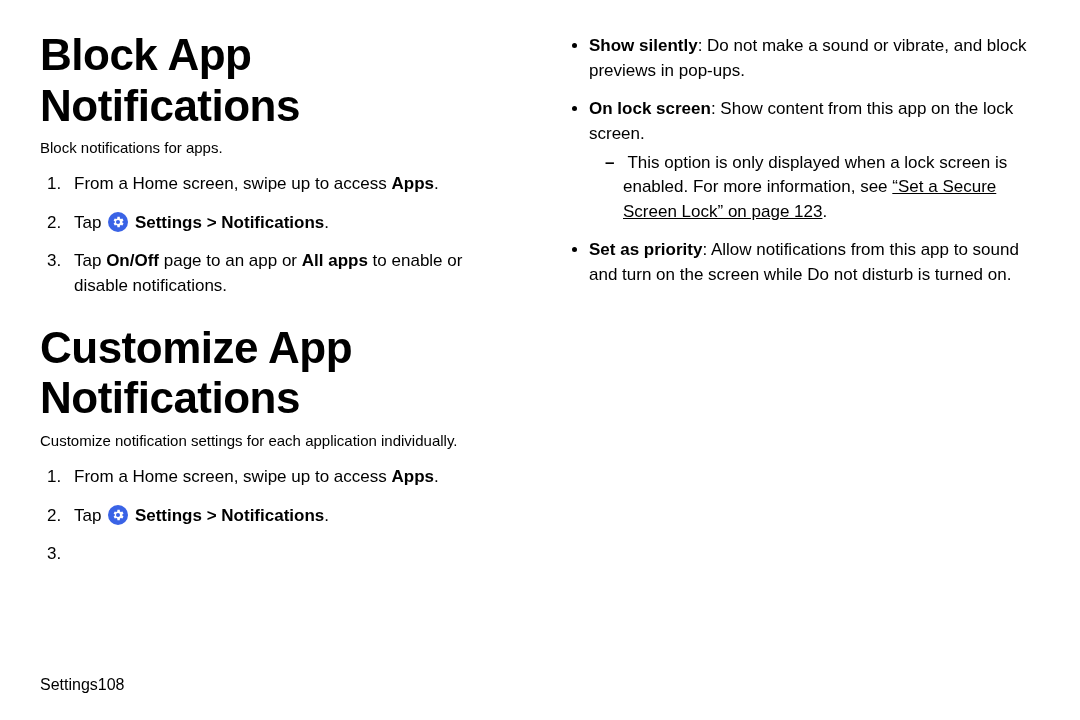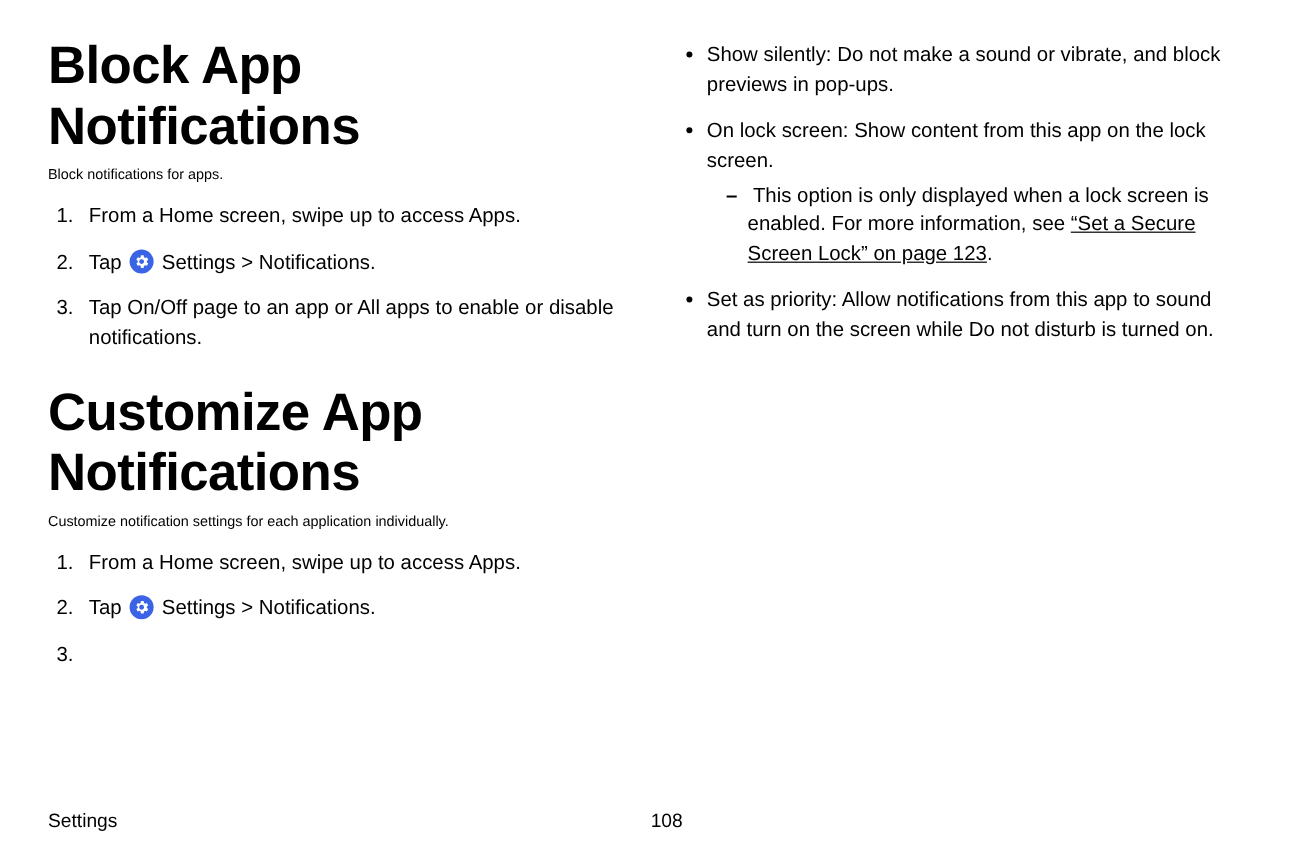--- a/index.html
+++ b/index.html
@@ -18,21 +18,21 @@
   }
   .col { flex: 1; }
   h2 {
     font-size: 44px;
     font-weight: 800;
     line-height: 1.15;
     margin-bottom: 6px;
     letter-spacing: -0.5px;
   }
   .intro {
-    font-size: 12px;
+    font-size: 15px;
     line-height: 1.4;
     margin-bottom: 14px;
   }
   ol {
     padding-left: 26px;
     margin-bottom: 24px;
   }
   ol li {
     font-size: 17px;
     line-height: 1.45;
@@ -51,21 +51,21 @@
     margin-bottom: 14px;
   }
   ul.dash { list-style: none; padding-left: 34px; }
   ul.dash li::before {
     content: "–";
     font-weight: bold;
     display: inline-block;
     width: 18px;
     margin-left: -18px;
   }
-  b { font-weight: 400; }
+  b { font-weight: 700; }
   .gear-wrap {
     position: relative;
     display: inline-block;
     width: 20px; height: 20px;
     vertical-align: -4px;
     margin: 0 2px;
   }
   .gear-bg {
     position: absolute; inset: 0;
     background: #3a63e6;
@@ -79,21 +79,21 @@
   .link {
     text-decoration: underline;
   }
   .footer {
     position: absolute;
     left: 40px; bottom: 26px;
     width: calc(100% - 80px);
     display: flex;
     font-size: 16px;
   }
-  .footer .page { flex: 1; text-align: right; }
+  .footer .page { flex: 1; text-align: left; }
 </style>
 </head>
 <body>
 
 <div class="columns">
   <div class="col">
     <h2>Block App Notifications</h2>
     <p class="intro">Block notifications for apps.</p>
     <ol>
       <li>

